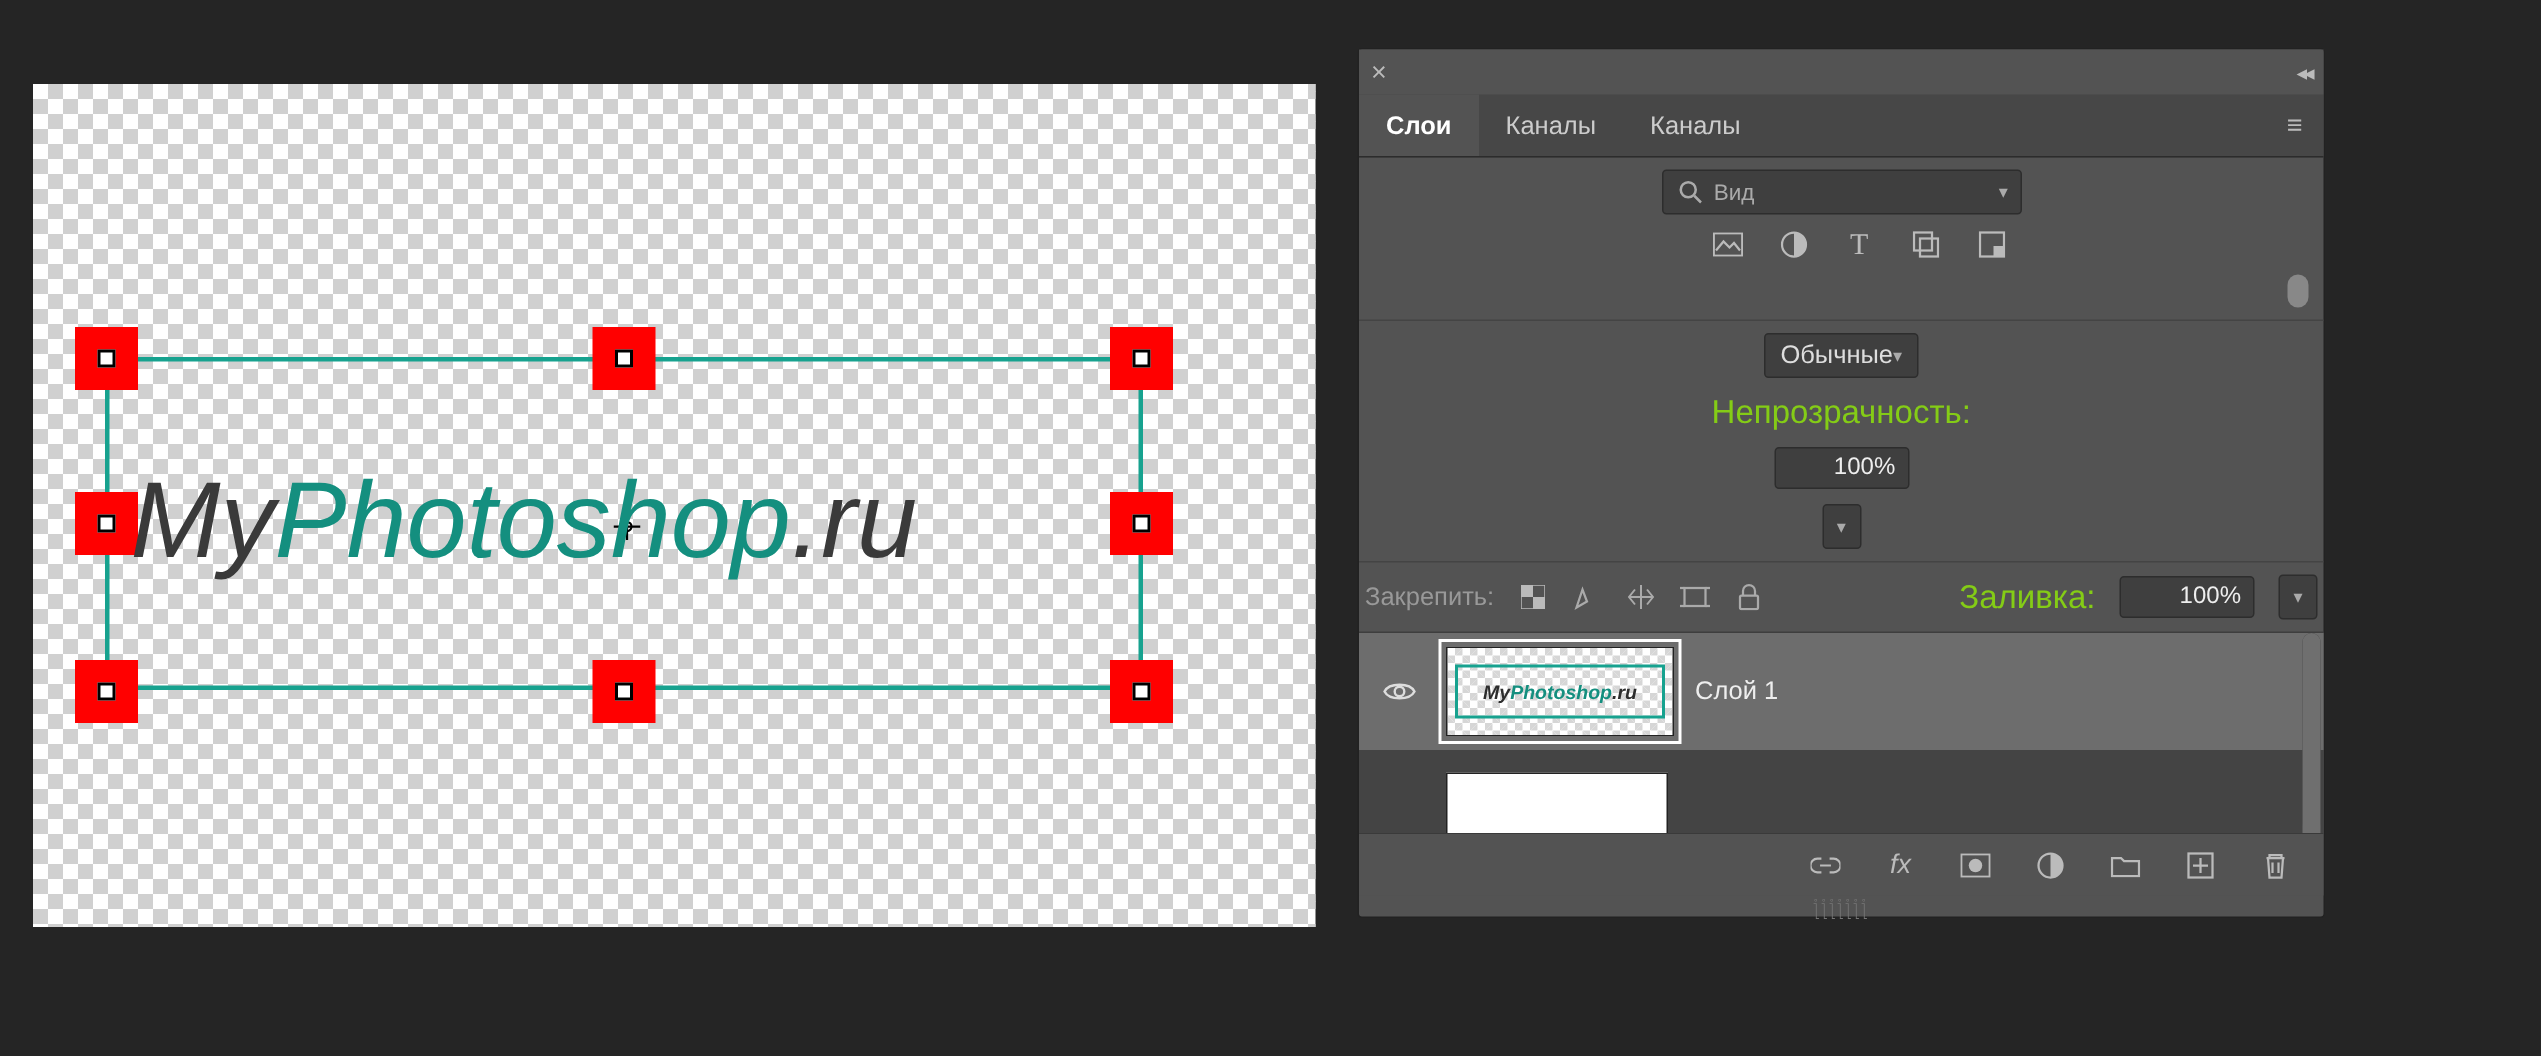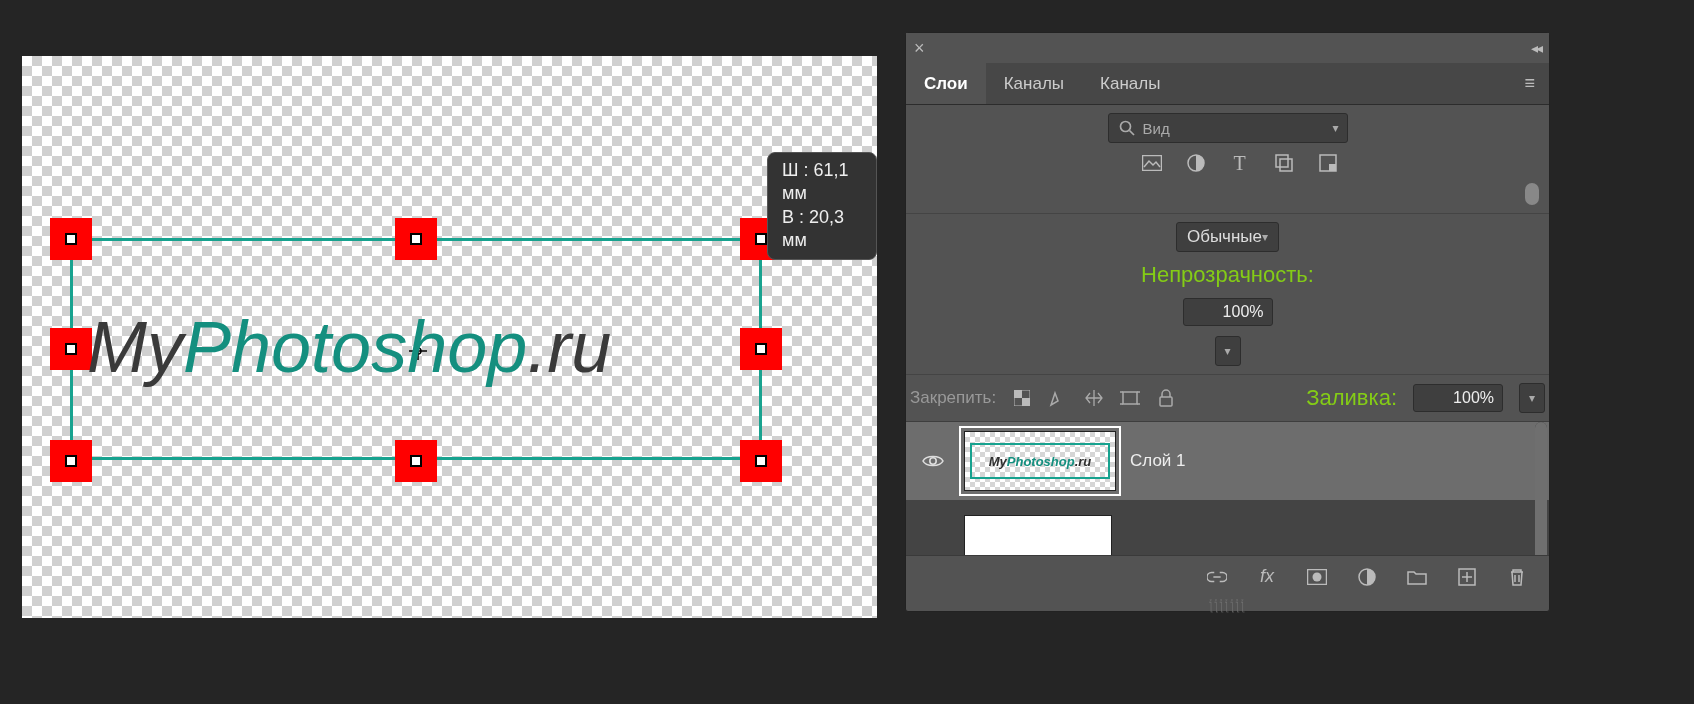--- a/index.html
+++ b/index.html
@@ -222,30 +222,20 @@
       <div class="inner"></div>
     </div>
   <div class="handle" style="left:718px;top:384px;">
       <div class="inner"></div>
     </div>
 
   <div class="logo">
     <span class="p1">My</span><span class="p2">Photoshop</span><span class="p3">.ru</span>
   </div>
 
-  <div class="tooltip" style="left:745px;top:96px;">
-    <div>
-      <span>Ш :</span>
-      <span>61,1 мм</span>
-    </div>
-    <div>
-      <span>В :</span>
-      <span>20,3 мм</span>
-    </div>
-  </div>
 </div>
 
 <div class="panel">
 
   <div class="panel-topbar">
     <span class="close-x">×</span>
     <span class="collapse-icon">◂◂</span>
   </div>
 
   <div class="tabs">

